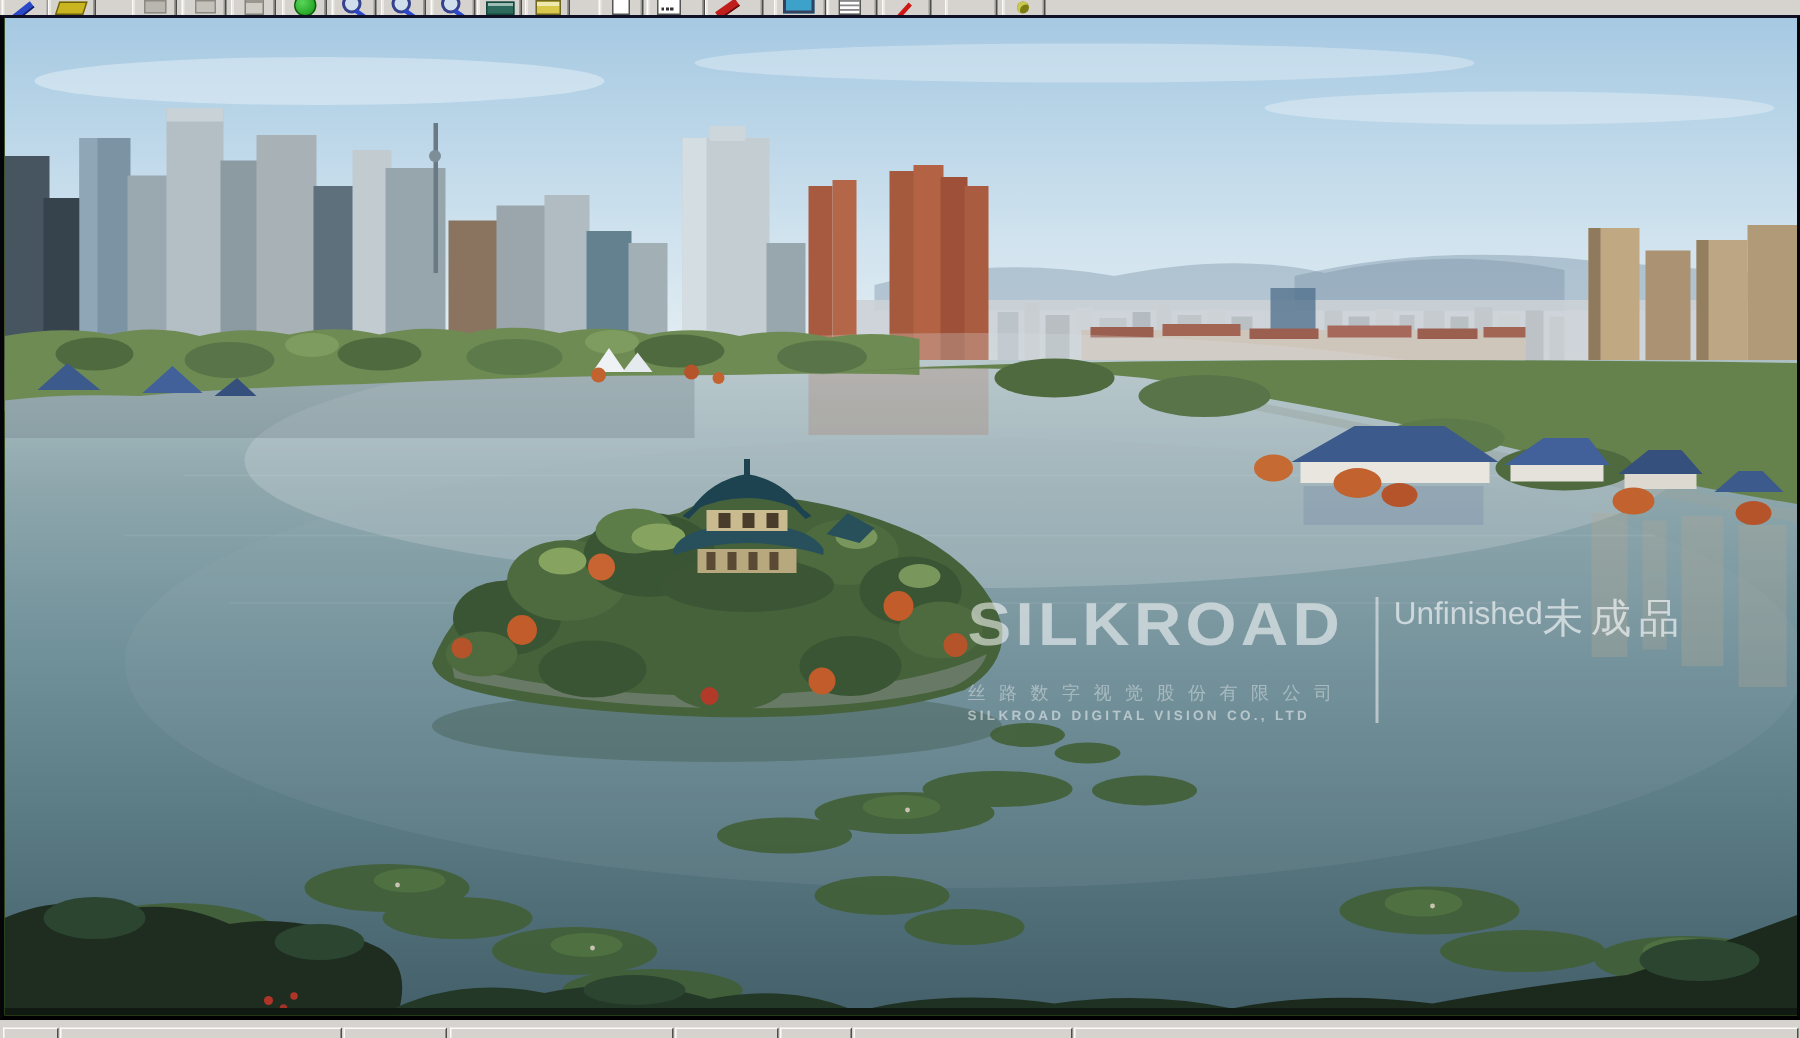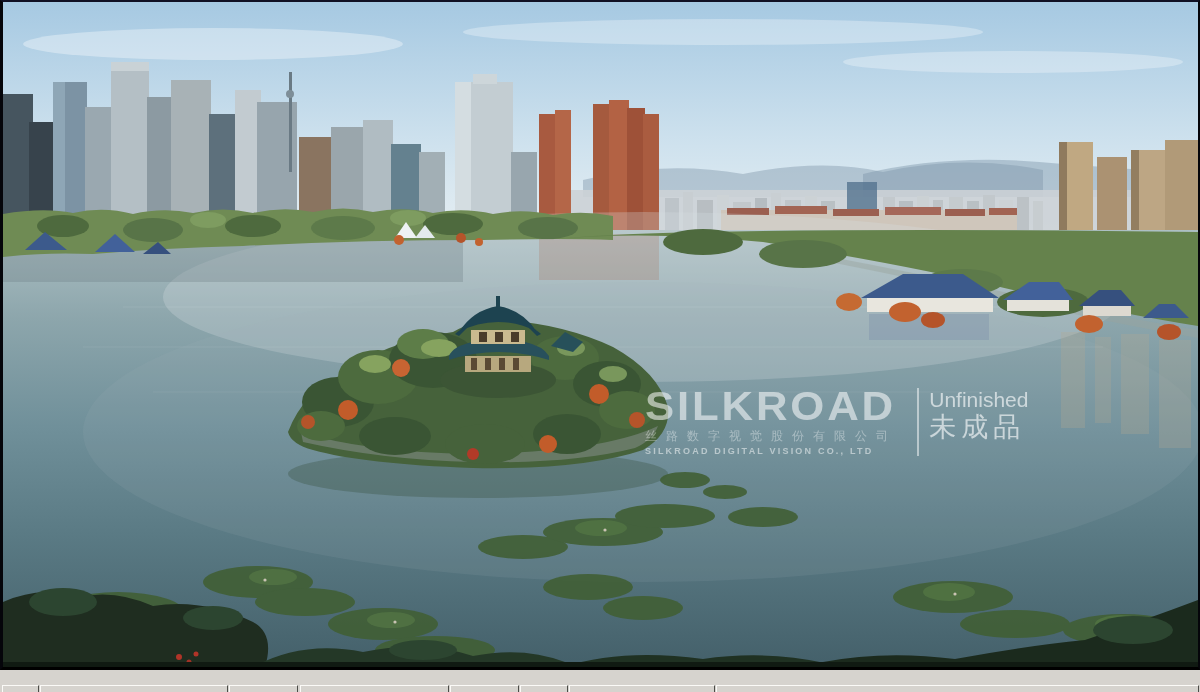--- a/index.html
+++ b/index.html
@@ -33,37 +33,37 @@
   .ic-pagedots::after{content:"";position:absolute;left:2px;bottom:2px;width:8px;height:2px;
     background:linear-gradient(90deg,#333 2px,transparent 2px,transparent 3px,#333 3px,#333 5px,transparent 5px,transparent 6px,#333 6px);}
   .ic-redbrush{left:6px;bottom:4px;width:16px;height:5px;background:#c01d1d;transform:rotate(-35deg);border-bottom:1px solid #5e0c0c;}
   .ic-monitor{left:5px;bottom:4px;width:17px;height:10px;background:#3da2c9;border:2px solid #33415e;}
   .ic-doclines{left:7px;bottom:3px;width:13px;height:11px;background:#fff;border:1px solid #555;
     background-image:linear-gradient(#888 1px,transparent 1px);background-size:100% 3px;background-position:0 2px;}
   .ic-redpencil{left:7px;bottom:4px;width:13px;height:3px;background:#cf1616;transform:rotate(-48deg);}
   .ic-help{left:9px;bottom:4px;width:8px;height:8px;border-radius:50%;background:#7d7c12;box-shadow:inset 2px 2px 0 #c9c84e;}
   
   .canvas-frame{
-    position:absolute;left:0;top:0;width:1195px;height:665px;
+    position:absolute;left:0;top:10px;width:1195px;height:665px;
     border-top:2px solid #101024;border-left:3px solid #05050a;
     border-right:2px solid #05050a;border-bottom:3px solid #000;
     background:#4d7c0f;overflow:hidden;
   }
   .canvas-frame svg{display:block;}
   
   .wm{position:absolute;left:642px;top:386px;display:flex;align-items:stretch;pointer-events:none;}
   .wm-left{display:flex;flex-direction:column;}
   .wm-brand{
     font-weight:bold;font-size:46px;line-height:40px;letter-spacing:3px;
     color:rgba(255,255,255,0.55);transform:scale(0.95,0.88);transform-origin:left top;
     white-space:nowrap;
   }
-  .wm-cn{margin-top:0;font-size:12px;letter-spacing:9px;color:rgba(255,255,255,0.38);white-space:nowrap;font-family:"DejaVu Sans",sans-serif;}
+  .wm-cn{margin-top:16px;font-size:12px;letter-spacing:9px;color:rgba(255,255,255,0.38);white-space:nowrap;font-family:"DejaVu Sans",sans-serif;}
   .wm-en{margin-top:1px;font-size:9px;font-weight:bold;letter-spacing:2.2px;color:rgba(255,255,255,0.5);white-space:nowrap;}
-  .wm-right{border-left:2px solid rgba(255,255,255,0.5);margin-left:8px;padding-left:10px;display:flex;flex-direction:column;justify-content:flex-start;}
+  .wm-right{border-left:2px solid rgba(255,255,255,0.5);margin-left:8px;padding-left:10px;display:flex;flex-direction:row;justify-content:flex-start;}
   .wm-unfinished{font-size:21px;line-height:24px;color:rgba(255,255,255,0.62);white-space:nowrap;}
   .wm-wcp{font-size:27px;line-height:30px;font-weight:normal;letter-spacing:5px;color:rgba(255,255,255,0.62);white-space:nowrap;font-family:"DejaVu Sans",sans-serif;}
   
   .statusbar{
     position:absolute;left:0;top:684px;width:1200px;height:8px;
     background:#d6d3ce;overflow:hidden;
   }
   .sb-seg{
     position:absolute;top:1px;height:20px;background:#d6d3ce;
     border:1px solid;border-color:#fbfaf7 #4c4c48 #4c4c48 #fbfaf7;

